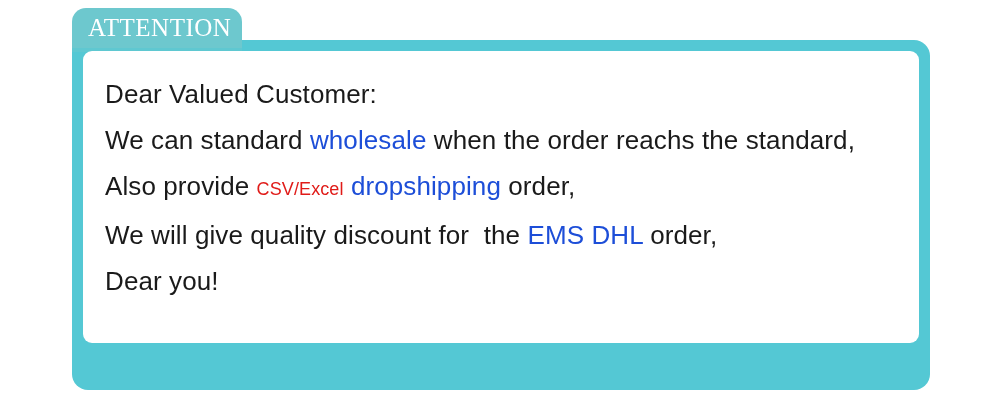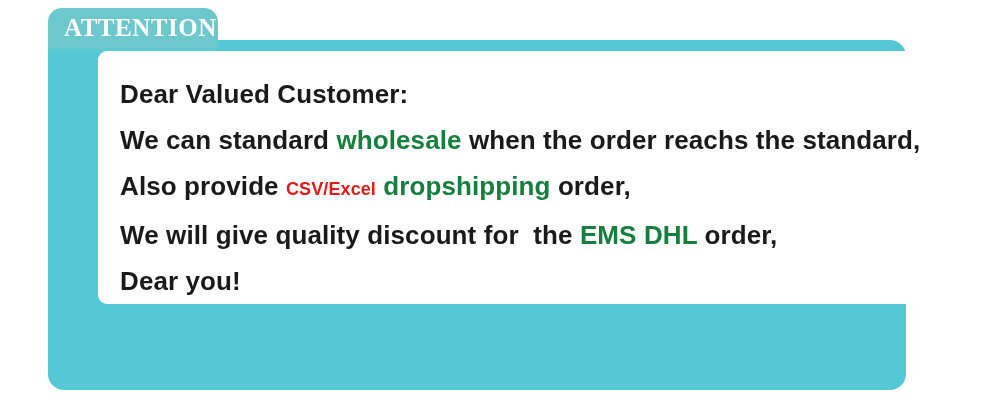--- a/index.html
+++ b/index.html
@@ -12,25 +12,24 @@
     height: 408px;
     position: relative;
     overflow: hidden;
     font-family: "Liberation Sans", sans-serif;
     -webkit-font-smoothing: antialiased;
   }
 
   
   #notice-banner {
     position: absolute;
-    left: 48px;
+    left: 72px;
     top: 8px;
     width: 858px;
     height: 382px;
-    font-weight: bold;
   }
 
   
   #attention-tab {
     position: absolute;
     left: 0px;
     top: 0px;
     width: 170px;
     height: 40px;
     background: #6dc8ce;
@@ -81,44 +80,43 @@
     background: #5fc8d1;
     z-index: 2;
   }
 
   
   #notice-panel {
     position: absolute;
     left: 11px;
     top: 43px;
     width: 836px;
-    height: 253px;
+    height: 292px;
     background: #ffffff;
     border-radius: 9px;
     box-sizing: border-box;
     z-index: 4;
     overflow: hidden;
-    margin-left: 39px;
   }
 
   #notice-lines {
     position: absolute;
     left: 22px;
     top: 20px;
     right: 10px;
   }
   .notice-line {
     font-size: 26px;
     line-height: 46px;
     color: #1a1a1a;
     white-space: pre;
     letter-spacing: 0.1px;
   }
   .hl-red {
-    color: #15803d;
+    color: #1d4ed8;
   }
   .hl-red-small {
     color: #e01b18;
     font-size: 18px;
   }
 </style>
 </head>
 <body>
 
 <div id="notice-banner">

